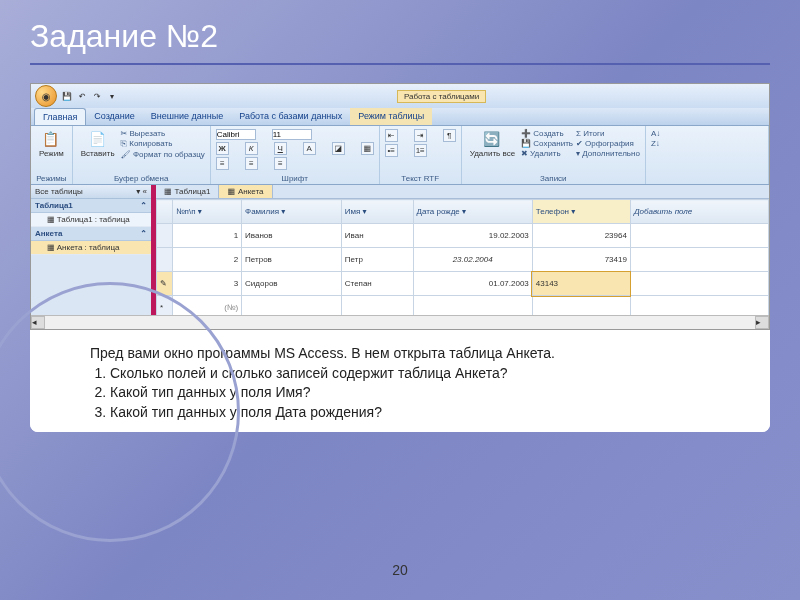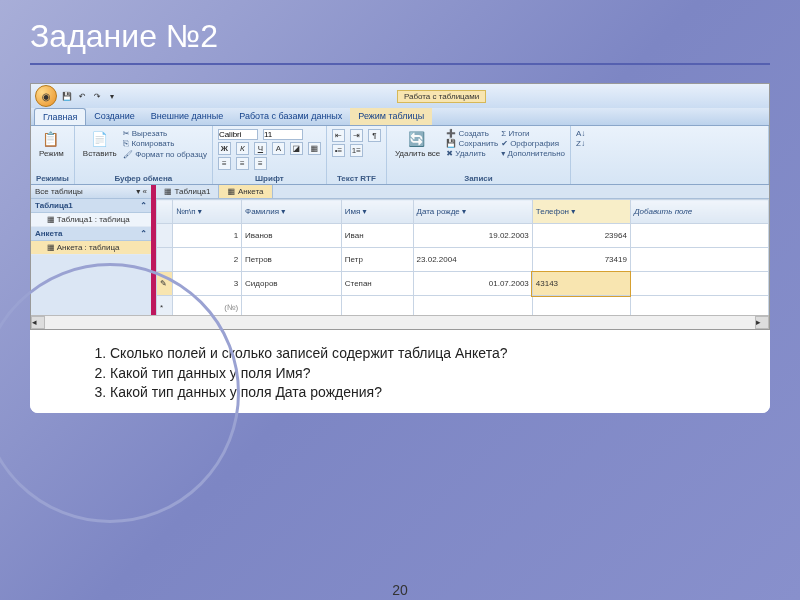--- a/index.html
+++ b/index.html
@@ -74,29 +74,29 @@
     border-bottom:1px solid #8aa6c9;
   }
   .ribbon-group {
     border-right:1px solid #b5cce5;
     padding:3px 5px 1px 5px;
     display:flex;
     flex-direction:column;
     justify-content:space-between;
     min-height:58px;
   }
-  .group-label { text-align:center; font-size:8px; color:#3b5a85; margin-top:1px;font-weight:bold; }
+  .group-label { text-align:center; font-size:8px; color:#3b5a85; margin-top:1px; }
   .group-content { display:flex; align-items:flex-start; gap:3px; font-size:8px; }
   .big-btn { display:flex; flex-direction:column; align-items:center; gap:1px; padding:1px 3px; }
   .big-btn .ico { width:18px; height:18px; display:flex; align-items:center; justify-content:center; font-size:14px; }
   .small-btns { display:flex; flex-direction:column; gap:1px; font-size:8px; color:#3b5a85; }
   .small-btns div { white-space:nowrap; }
   .font-group input[type=text] { width:40px; font-size:8px; border:1px solid #a6bcd6; }
   .font-group .sz { width:20px; }
-  .mini-row { display:flex; gap:5px; }
+  .mini-row { display:flex; gap:16px; }
   .mini-row span { width:13px; height:13px; border:1px solid #a6bcd6; background:#f0f6fc; display:inline-flex; align-items:center; justify-content:center; font-size:8px; }
   .workspace { display:flex; background:#e9eef5; height:130px; }
   .nav-pane { width:125px; background:#dbe6f4; border-right:5px solid #be185d; font-size:8px; }
   .nav-head { background:linear-gradient(#e4edf8,#c9daee); padding:2px 4px; border-bottom:1px solid #aac1dc; display:flex; justify-content:space-between; }
   .nav-group { padding:2px 4px; background:#cdddf0; border-bottom:1px solid #b2c9e1; font-weight:bold; color:#2a4d7f; display:flex; justify-content:space-between; }
   .nav-item { padding:2px 4px 2px 16px; border-bottom:1px solid #e0e9f4; background:#eef4fb; }
   .nav-item.sel { background:#f8e5b0; }
   .doc-area { flex:1; display:flex; flex-direction:column; }
   .doc-tabs { display:flex; background:#d7e4f3; border-bottom:1px solid #a8bed8; }
   .doc-tab { padding:2px 8px; font-size:8px; border-right:1px solid #a8bed8; display:flex; align-items:center; gap:3px; }
@@ -112,21 +112,21 @@
     padding: 14px 40px 10px 60px;
     font-size: 14px;
     color: #222;
     line-height: 1.4;
     background:#fff;
     border-radius:0 0 8px 8px;
   }
   .questions ol { padding-left:20px; }
   .page-num {
     position:absolute;
-    bottom:2px;
+    bottom:22px;
     left:50%;
     transform:translateX(-50%);
     font-size:14px;
     color:#333;
   }
   .scrollbar-h { height:14px; background:#e5e5e5; border-top:1px solid #bbb; display:flex; }
   .scrollbar-h .track { flex:1; background:#f0f0f0; }
   .scrollbar-h .btn { width:14px; background:#ddd; border:1px solid #bbb; }
 </style>
 </head>
@@ -307,21 +307,21 @@
                 <td>Иван</td>
                 <td style="text-align:right;">19.02.2003</td>
                 <td style="text-align:right;">23964</td>
                 <td></td>
               </tr>
               <tr>
                 <td class="row-selector"></td>
                 <td style="text-align:right;">2</td>
                 <td>Петров</td>
                 <td>Петр</td>
-                <td style="text-align:left;">23.02.2004</td>
+                <td style="text-align:center;font-style:italic;">23.02.2004</td>
                 <td style="text-align:right;">73419</td>
                 <td></td>
               </tr>
               <tr class="row-sel">
                 <td class="row-selector" style="background:#f8e5b0;">✎</td>
                 <td style="text-align:right;">3</td>
                 <td>Сидоров</td>
                 <td>Степан</td>
                 <td style="text-align:right;">01.07.2003</td>
                 <td style="text-align:left; background:#f8e5b0; outline:1px solid #d6a030;margin-left:24px;">43143</td>
@@ -343,20 +343,21 @@
     </div>
 
     <div class="scrollbar-h">
       <div class="btn">◂</div>
       <div class="track"></div>
       <div class="btn">▸</div>
     </div>
   </div>
 
   <div class="questions">
+    <p>Пред вами окно программы MS Access. В нем открыта таблица Анкета.</p>
     <ol>
       <li>Сколько полей и сколько записей содержит таблица Анкета?</li>
       <li>Какой тип данных у поля Имя?</li>
       <li>Какой тип данных у поля Дата рождения?</li>
     </ol>
   </div>
 </div>
 
 <div class="page-num">20</div>
 

